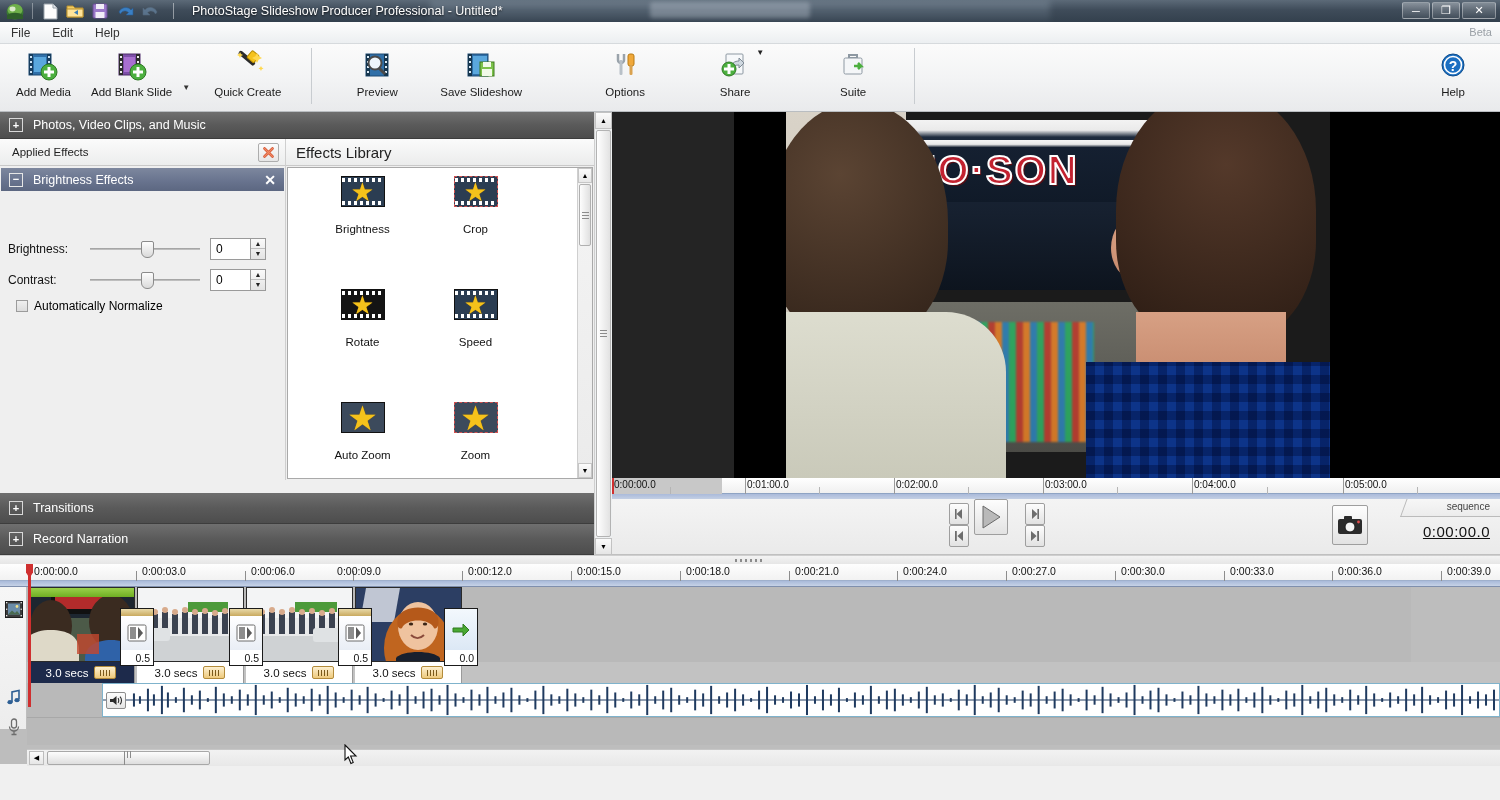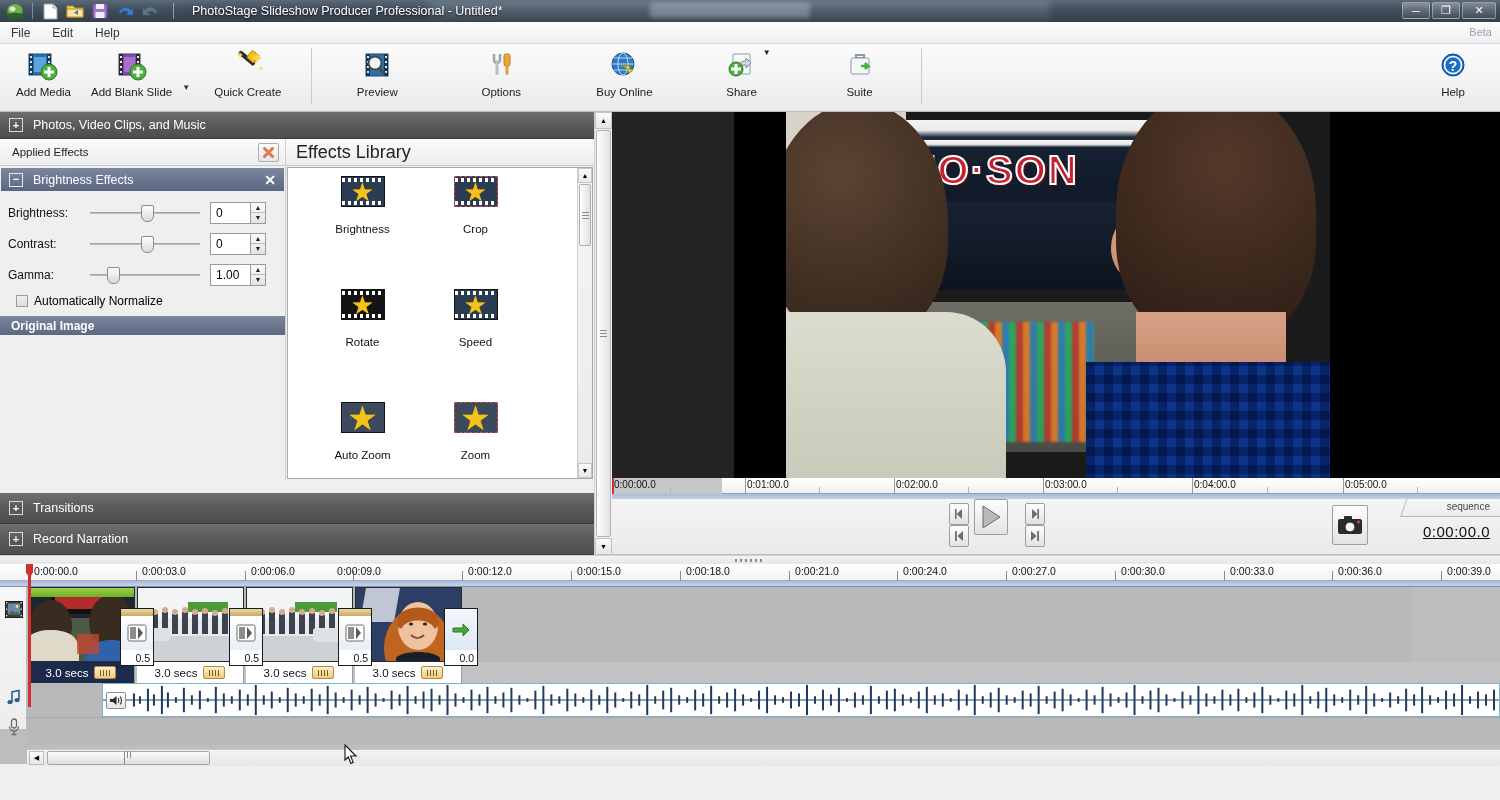--- a/index.html
+++ b/index.html
@@ -110,21 +110,21 @@
     height:23px; margin:2px 1px 0 1px;
     background:linear-gradient(180deg,#7e88a0 0%, #6b7governed 0%, #697490 55%, #5b6682 100%);
     background:linear-gradient(180deg,#7d879e 0%, #69748f 55%, #5c6781 100%);
     color:#fff; display:flex;align-items:center; padding:0 8px 0 8px; font-size:12.5px;
     justify-content:space-between;
   }
   .eff-group-head .left { display:flex; align-items:center; }
   .eff-group-head .pm { border-color:#e6e6e6; }
   .closeX { color:#fff; font-size:14px; font-weight:bold; line-height:1; }
 
-  .ctrl-rows { padding:8px 8px 0 8px; }
+  .ctrl-rows { padding:8px 8px 0 8px;margin-top:36px; }
   .row { display:flex; align-items:center; height:27px; margin-bottom:4px; }
   .row .name { width:82px; font-size:12px; color:#111; }
   .slider { position:relative; width:110px; height:20px; margin-right:10px; }
   .slider .track { position:absolute; top:9px; left:0; width:110px; height:2px;
     background:linear-gradient(180deg,#9a9a9a,#c9c9c9); }
   .slider .thumb {
     position:absolute; top:2px; width:13px; height:17px;
     background:linear-gradient(180deg,#fdfdfd,#dadada);
     border:1px solid #8b8b8b; border-radius:2px 2px 6px 6px;
   }
@@ -147,21 +147,21 @@
     height:19px; margin-top:8px;
     background:linear-gradient(180deg,#7d879e 0%, #69748f 55%, #5c6781 100%);
     color:#fff; font-weight:bold; font-size:12px; display:flex;align-items:center;padding-left:11px;
   }
 
   
   .lib-panel{ position:relative; width:308px; height:341px; background:#efefef; }
   .lib-head{
     height:27px; background:linear-gradient(180deg,#fbfbfb,#ebecec);
     border-bottom:1px solid #c9c9c9; display:flex;align-items:center; padding-left:10px;
-    font-size:18px; color:#222;
+    font-size:15px; color:#222;
   }
   .lib-body{
     position:absolute; left:1px; top:28px; width:306px; height:312px;
     background:#fff; border:1px solid #a9a9a9; display:flex; overflow:hidden;
   }
   .lib-grid{ flex:1; padding:8px 0 0 18px; display:flex; flex-wrap:wrap; align-content:flex-start;}
   .lib-cell{ width:113px; height:95px; display:flex; flex-direction:column; align-items:center; }
   .lib-cell .nm{ font-size:11.5px; margin-top:16px; color:#111;}
 
   .vscroll{
@@ -484,44 +484,52 @@
               <rect x="26" y="16" width="2" height="2"></rect>
               <rect x="26" y="21" width="2" height="2"></rect>
             </g>
           <circle cx="16" cy="13" r="6.5" fill="#eef5fb" stroke="#4a4a4a" stroke-width="2"></circle>
           <path d="M20 18l6 6" stroke="#4a4a4a" stroke-width="3"></path>
         </svg>
       </div>
       <div class="lbl">Preview</div>
     </div>
 
+    <div class="tbtn" style="margin-left:22px">
+      <div class="ic">
+        <svg width="36" height="32" viewBox="0 0 36 32">
+          <rect x="5" y="4" width="20" height="22" fill="#2f6fa8" stroke="#1d4a74"></rect>
+          <rect x="5" y="4" width="4" height="22" fill="#15364f"></rect>
+          <g fill="#dbeaf6">
+              <rect x="6" y="6" width="2" height="2"></rect>
+              <rect x="6" y="11" width="2" height="2"></rect>
+              <rect x="6" y="16" width="2" height="2"></rect>
+              <rect x="6" y="21" width="2" height="2"></rect>
+            </g>
+          <rect x="10" y="6" width="14" height="18" fill="#5aa7dd"></rect>
+          <rect x="17" y="12" width="14" height="14" fill="#7cc24a" stroke="#3e7a1f"></rect>
+          <rect x="20" y="12" width="8" height="5" fill="#f1fae8"></rect>
+          <rect x="19" y="19" width="10" height="7" fill="#f1fae8"></rect>
+        </svg>
+      </div>
+      <div class="lbl">Save Slideshow</div>
+    </div>
 
     <div class="tbtn" style="margin-left:62px">
       <div class="ic">
         <svg width="34" height="32" viewBox="0 0 34 32">
           <path d="M10 4v6a3 3 0 106 0V4" fill="none" stroke="#9aa3ab" stroke-width="2.5"></path>
           <rect x="11.5" y="10" width="3" height="15" rx="1.2" fill="#b8c0c7"></rect>
           <rect x="20" y="4" width="6" height="12" rx="2" fill="#f0a83a" stroke="#b97b12"></rect>
           <rect x="21.5" y="15" width="3" height="10" rx="1.2" fill="#d9a24f"></rect>
         </svg>
       </div>
       <div class="lbl">Options</div>
     </div>
 
-    <div class="tbtn" style="margin-left:54px">
-      <div class="ic">
-        <svg width="34" height="32" viewBox="0 0 34 32">
-          <circle cx="16" cy="14" r="11" fill="#2d79c7" stroke="#1a4f88"></circle>
-          <ellipse cx="16" cy="14" rx="5" ry="11" fill="none" stroke="#bcdcf5"></ellipse>
-          <path d="M5 14h22M7 8h18M7 20h18" stroke="#bcdcf5" fill="none"></path>
-          <path d="M14 16c4 0 7 3 8 7l4-3-4-1 1-3z" fill="#f3d02f" stroke="#b39404"></path>
-        </svg>
-      </div>
-      <div class="lbl">Buy Online</div>
-    </div>
 
     <div class="tbtn" style="margin-left:48px">
       <div class="ic">
         <svg width="34" height="32" viewBox="0 0 34 32">
           <rect x="8" y="4" width="17" height="20" rx="1" fill="#f6f8fa" stroke="#8d98a2"></rect>
           <path d="M12 19c1-6 5-8 9-8V8l5 5-5 5v-3c-4 0-7 1-9 4z" fill="#cfd8e0" stroke="#7f8b96"></path>
           <circle cx="11" cy="19" r="7" fill="#4caf3f" stroke="#2f7a24"></circle>
           <path d="M11 14v10M6 19h10" stroke="#fff" stroke-width="3"></path>
         </svg>
       </div>
@@ -608,44 +616,27 @@
             </div>
             <div class="spin">
               <input value="0" style="">
               <div class="arrows">
                 <div>▲</div>
                 <div>▼</div>
               </div>
             </div>
           </div>
 
-          <div class="row">
-            <div class="name">Gamma:</div>
-            <div class="slider">
-              <div class="track"></div>
-              <div class="thumb" style="left:17px"></div>
-            </div>
-            <div class="spin">
-              <input value="1.00" style="">
-              <div class="arrows">
-                <div>▲</div>
-                <div>▼</div>
-              </div>
-            </div>
-          </div>
 
           <div class="chk-row">
             <div class="chk"></div>
             <span>Automatically Normalize</span>
           </div>
         </div>
 
-        <div class="orig-bar">
-          <span>Original Image</span>
-        </div>
       </div>
 
       <div class="lib-panel">
         <div class="lib-head">
           <span>Effects Library</span>
         </div>
         <div class="lib-body">
           <div class="lib-grid">
 
             <div class="lib-cell">

